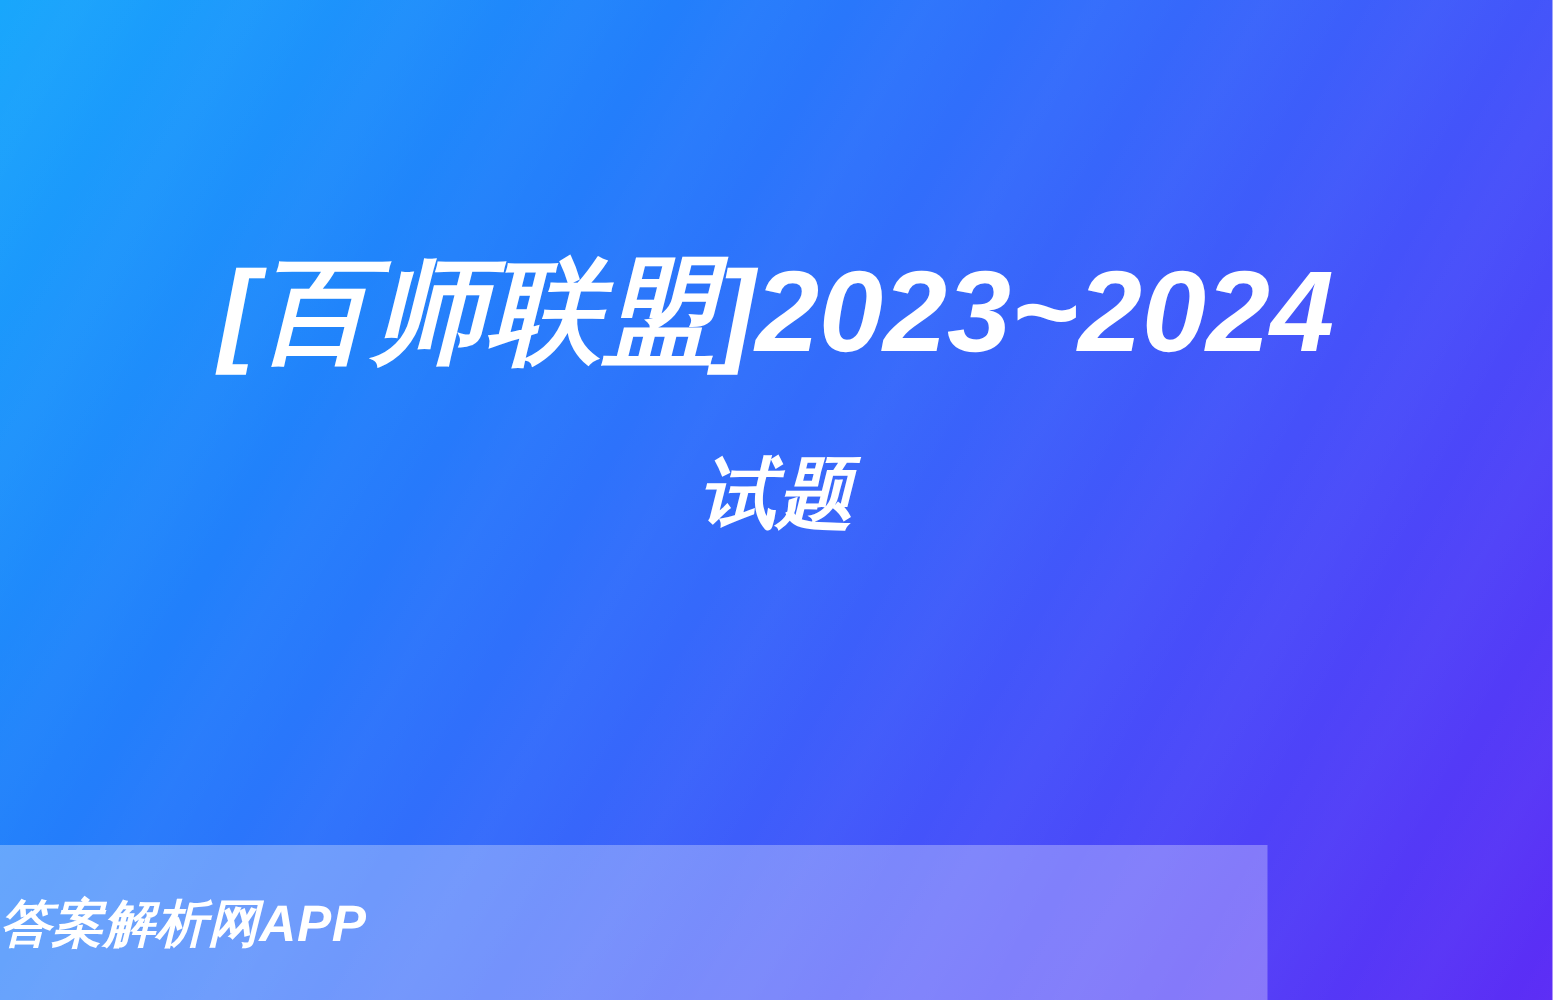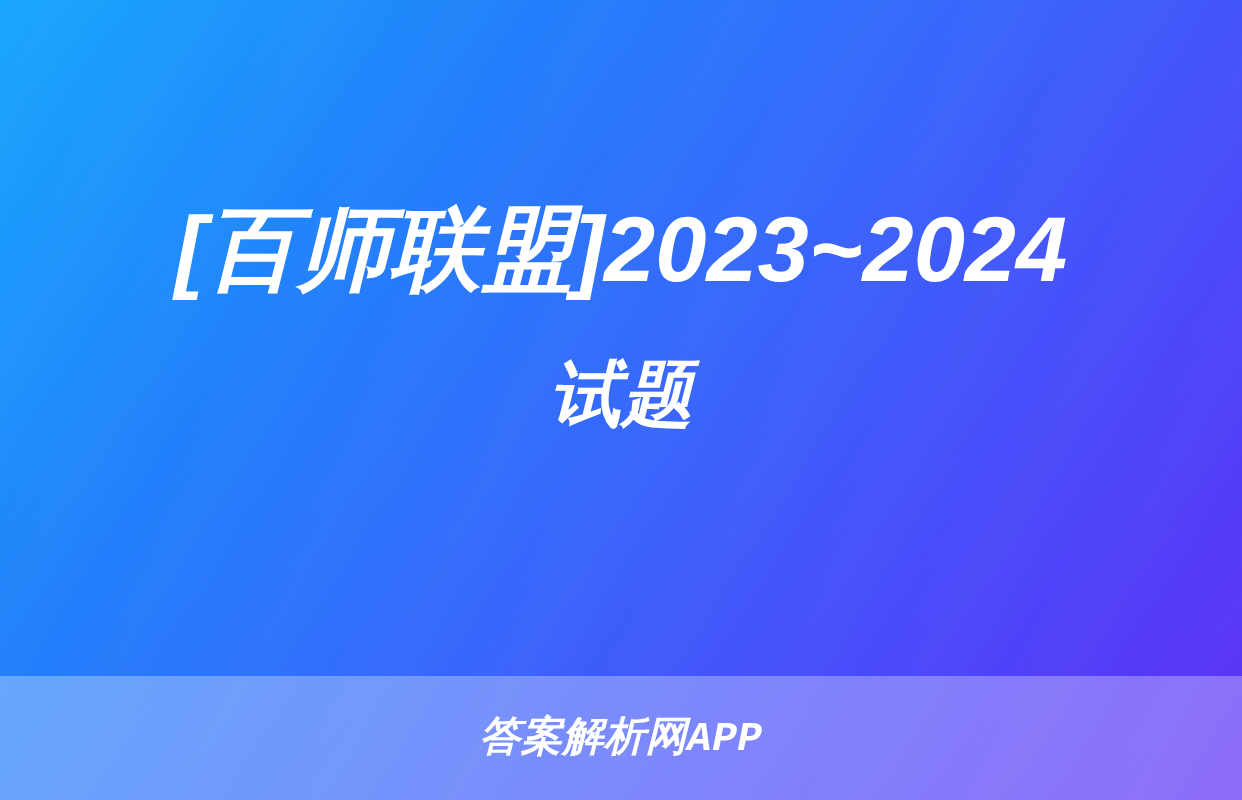--- a/index.html
+++ b/index.html
@@ -54,34 +54,32 @@
     font-weight: 700;
     font-style: italic;
     font-size: 94px;
     line-height: 145px;
     letter-spacing: 0px;
     white-space: nowrap;
     text-rendering: geometricPrecision;
   }
   .title-line.line-1 { font-size: 92px; }
   .title-line.line-2 { font-size: 92px; }
-  .title-line.line-3 { font-size: 72px; }
+  .title-line.line-3 { font-size: 62px; }
 
   
   #footer-band {
     position: absolute;
     left: 0;
     top: 676px;
-    width: 1242px;
+    width: 1014px;
     height: 124px;
     background: rgba(255,255,255,0.30);
     display: flex;
     align-items: center;
-    justify-content: center;
-    font-family: Liberation Mono, monospace;
   }
   #watermark {
     color: #ffffff;
     font-weight: 700;
     font-style: italic;
     font-size: 41px;
     line-height: 1;
     letter-spacing: 0.5px;
     white-space: nowrap;
     position: relative;

